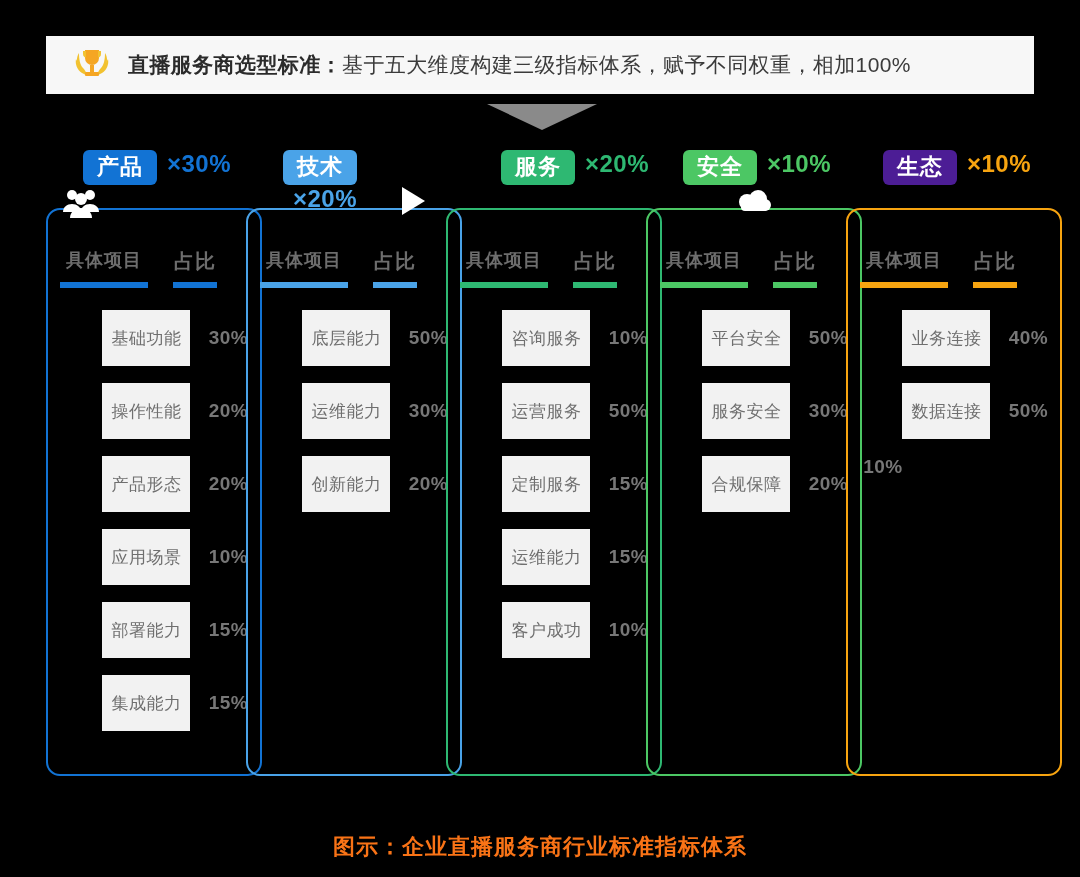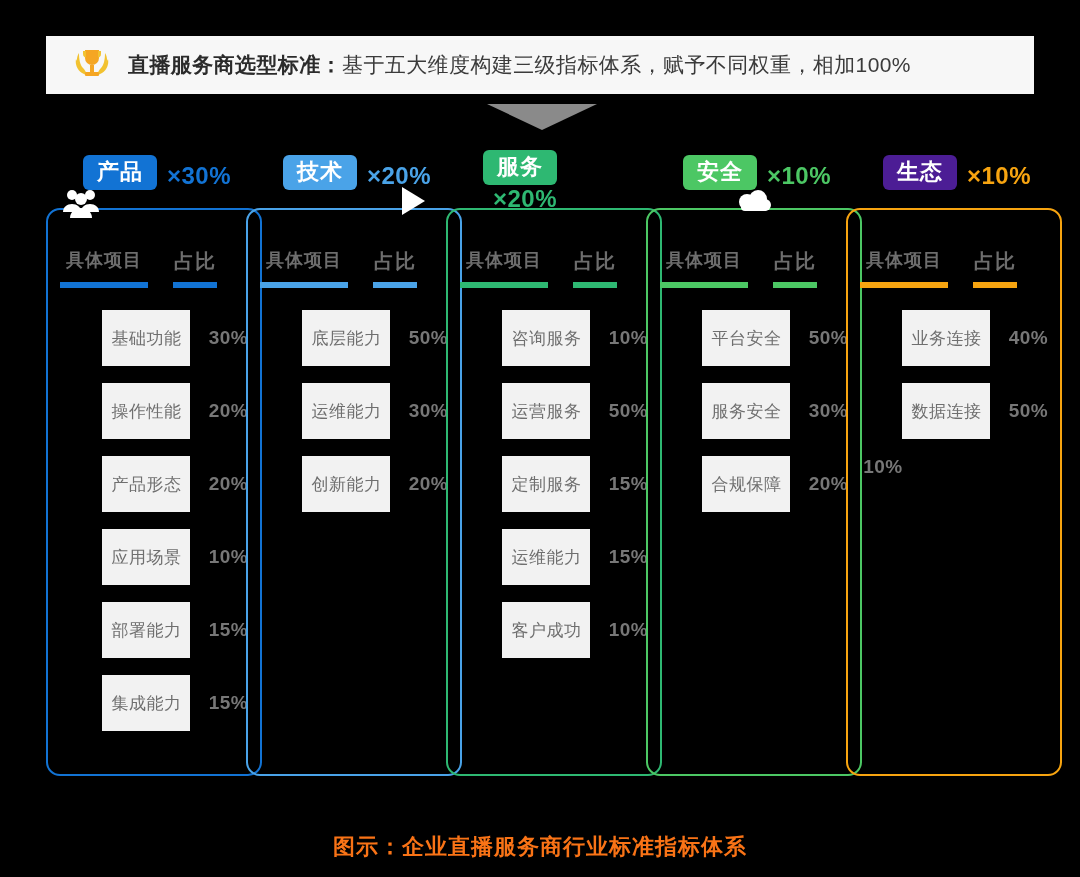--- a/index.html
+++ b/index.html
@@ -55,21 +55,21 @@
     border-left: 55px solid transparent;
     border-right: 55px solid transparent;
     border-top: 26px solid #8a8a8a;
   }
 
   
   .col-head {
     position: absolute;
     top: 150px;
     display: flex;
-    align-items: flex-end;
+    align-items: flex-start;
     height: 40px;
     padding-left: 37px;
   }
   .cat-chip {
     color: #ffffff;
     font-size: 22px;
     font-weight: bold;
     border-radius: 6px;
     padding: 6px 14px 7px 14px;
     line-height: 1;
@@ -254,21 +254,21 @@
     <div class="deco deco-people"><svg viewBox="0 0 38 30" width="38" height="30">
         <g fill="#ffffff">
           <circle cx="10" cy="7" r="5"></circle>
           <circle cx="28" cy="7" r="5"></circle>
           <circle cx="19" cy="11" r="6"></circle>
           <path d="M1 24c0-5 4-8 9-8s9 3 9 8z"></path>
           <path d="M19 24c0-5 4-8 9-8s9 3 9 8z"></path>
           <path d="M8 30c0-6 5-10 11-10s11 4 11 10z"></path>
         </g>
       </svg></div>
-    <div class="col-head" style="left: 246px;">
+    <div class="col-head" style="left: 246px; flex-direction: column;">
       <span class="cat-chip" style="background: rgb(74, 163, 232);">技术</span>
       <span class="weight" style="color: rgb(74, 163, 232);">×20%</span>
     </div>
     <div class="card" style="left: 246px; border-color: rgb(74, 163, 232);">
       <div class="card-head">
         <div class="h-item">具体项目</div>
         <div class="h-pct">占比</div>
       </div>
       <div class="underlines">
         <div class="ul-wrap-item">
@@ -295,21 +295,21 @@
           <div class="row-label-wrap">
             <div class="row-label">创新能力</div>
           </div>
           <div class="row-pct">20%</div>
         </div>
       </div>
     </div>
     <div class="deco deco-play"><svg viewBox="0 0 26 30" width="26" height="30">
         <path d="M2 1 L25 15 L2 29 Z" fill="#ffffff"></path>
       </svg></div>
-    <div class="col-head" style="left: 446px; flex-direction: column;">
+    <div class="col-head" style="left: 464px;">
       <span class="cat-chip" style="background: rgb(46, 184, 114);">服务</span>
       <span class="weight" style="color: rgb(46, 184, 114);">×20%</span>
     </div>
     <div class="card" style="left: 446px; border-color: rgb(46, 184, 114);">
       <div class="card-head">
         <div class="h-item">具体项目</div>
         <div class="h-pct">占比</div>
       </div>
       <div class="underlines">
         <div class="ul-wrap-item">

